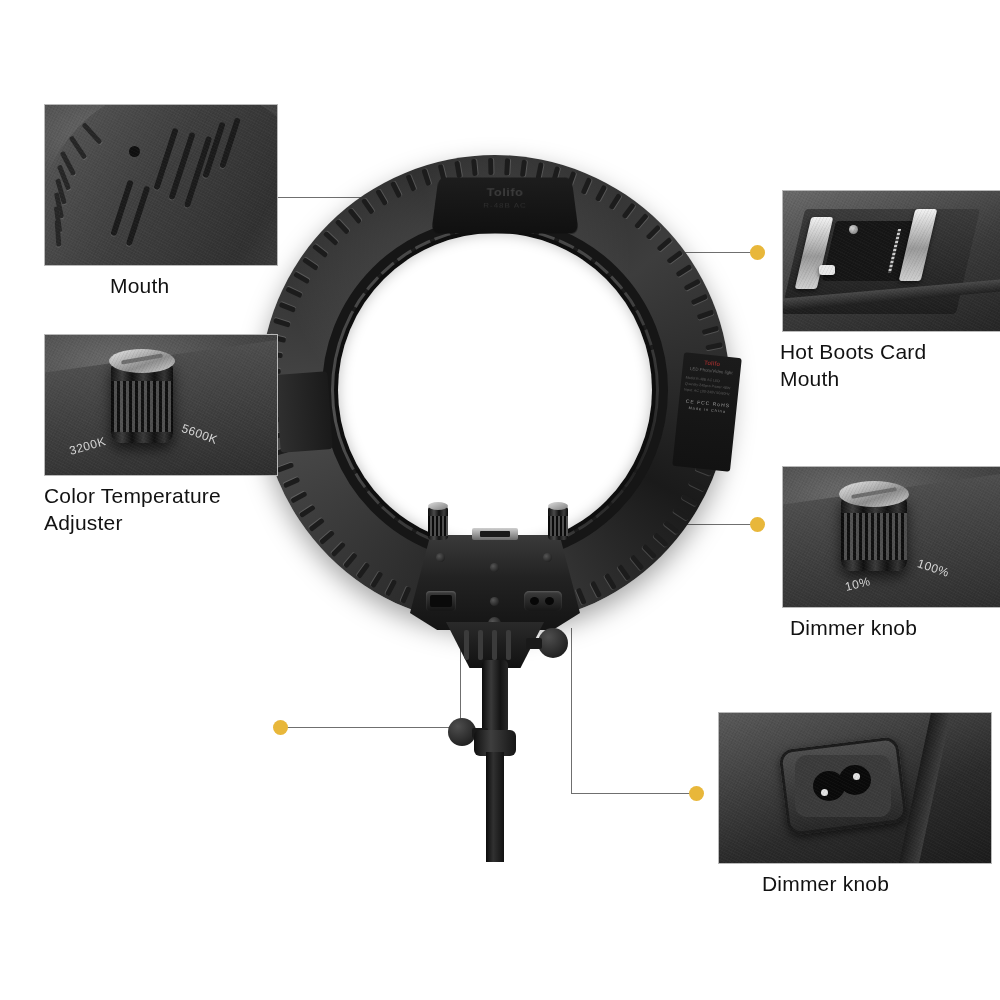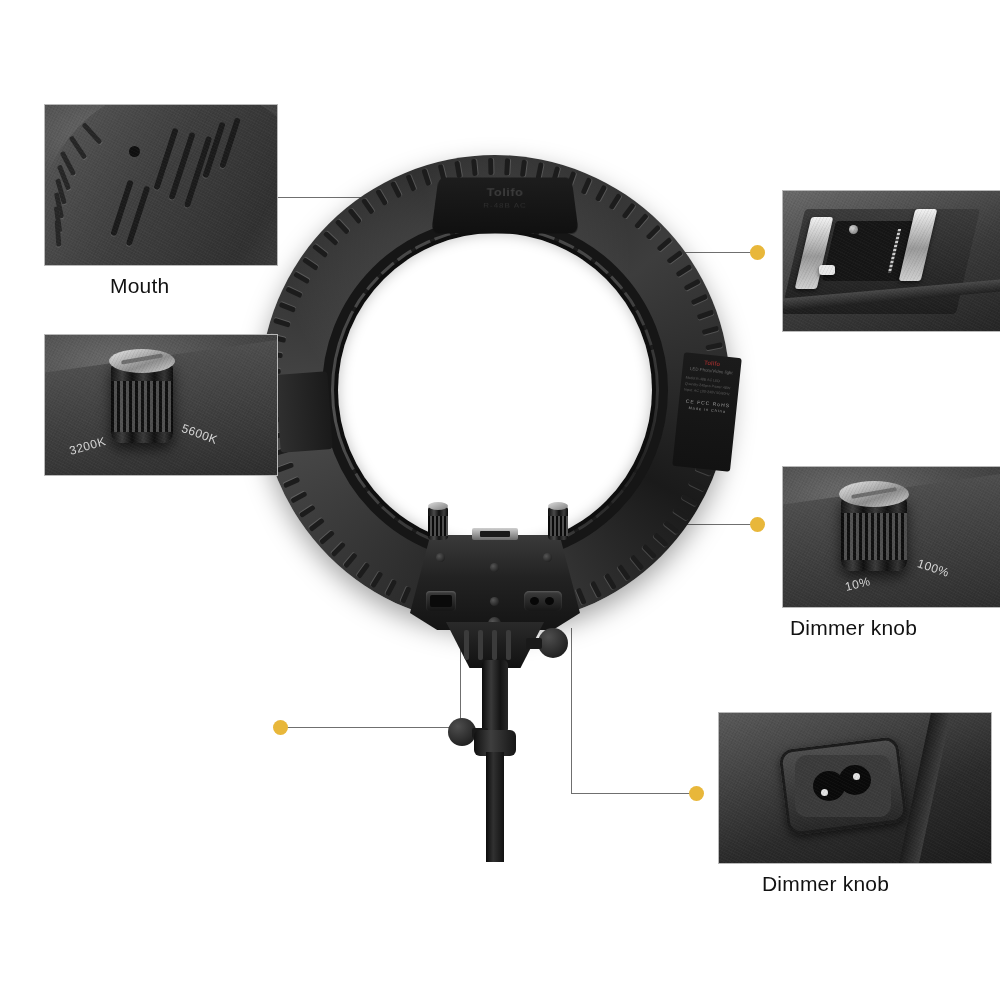--- a/index.html
+++ b/index.html
@@ -765,36 +765,40 @@
       <div class="kb-base"></div>
       <div class="kb-body" style="left:66px;top:26px;width:62px;height:82px;">
         <div class="kb-knurl"></div>
       </div>
       <div class="kb-top" style="left:64px;top:14px;width:66px;height:24px;"></div>
       <div class="kb-notch" style="left:76px;top:22px;width:42px;height:4px;"></div>
       <div class="kb-mark" style="left:24px;top:104px;transform:rotate(-16deg);">3200K</div>
       <div class="kb-mark" style="left:136px;top:92px;transform:rotate(20deg);">5600K</div>
       <div class="noise"></div>
     </div>
+    <div class="cap" style="left:0px;top:148px;">Color Temperature
+Adjuster</div>
   </div>
 
 
   <div class="callout" style="left:782px;top:190px;width:218px;height:140px;">
     <div class="thumb" style="width:218px;height:140px;">
       <div class="plate" style="background:linear-gradient(160deg,#6a6a6a,#3a3a3a 55%,#262626);"></div>
       <div class="hs-plate"></div>
       <div class="hs-inner" style="left:46px;top:30px;width:92px;height:60px;transform:skewX(-13deg);"></div>
       <div class="hs-rail" style="left:20px;top:26px;width:22px;height:72px;transform:skewX(-13deg);"></div>
       <div class="hs-rail" style="left:124px;top:18px;width:22px;height:72px;transform:skewX(-13deg);"></div>
       <div class="hs-pin" style="left:66px;top:34px;"></div>
       <div class="hs-spring" style="left:110px;top:38px;height:44px;transform:skewX(-13deg);"></div>
       <div class="hs-rail" style="left:36px;top:74px;width:16px;height:10px;background:#e8e8e8;"></div>
       <div class="sk-edge" style="left:0px;top:98px;width:218px;height:12px;transform:skewY(-5deg);"></div>
       <div class="noise"></div>
     </div>
+    <div class="cap" style="left:-2px;top:148px;">Hot Boots Card
+Mouth</div>
   </div>
 
   <div class="callout" style="left:782px;top:466px;width:218px;height:140px;">
     <div class="thumb" style="width:218px;height:140px;">
       <div class="plate"></div>
       <div class="kb-base"></div>
       <div class="kb-body" style="left:58px;top:28px;width:66px;height:76px;">
         <div class="kb-knurl"></div>
       </div>
       <div class="kb-top" style="left:56px;top:14px;width:70px;height:26px;"></div>

